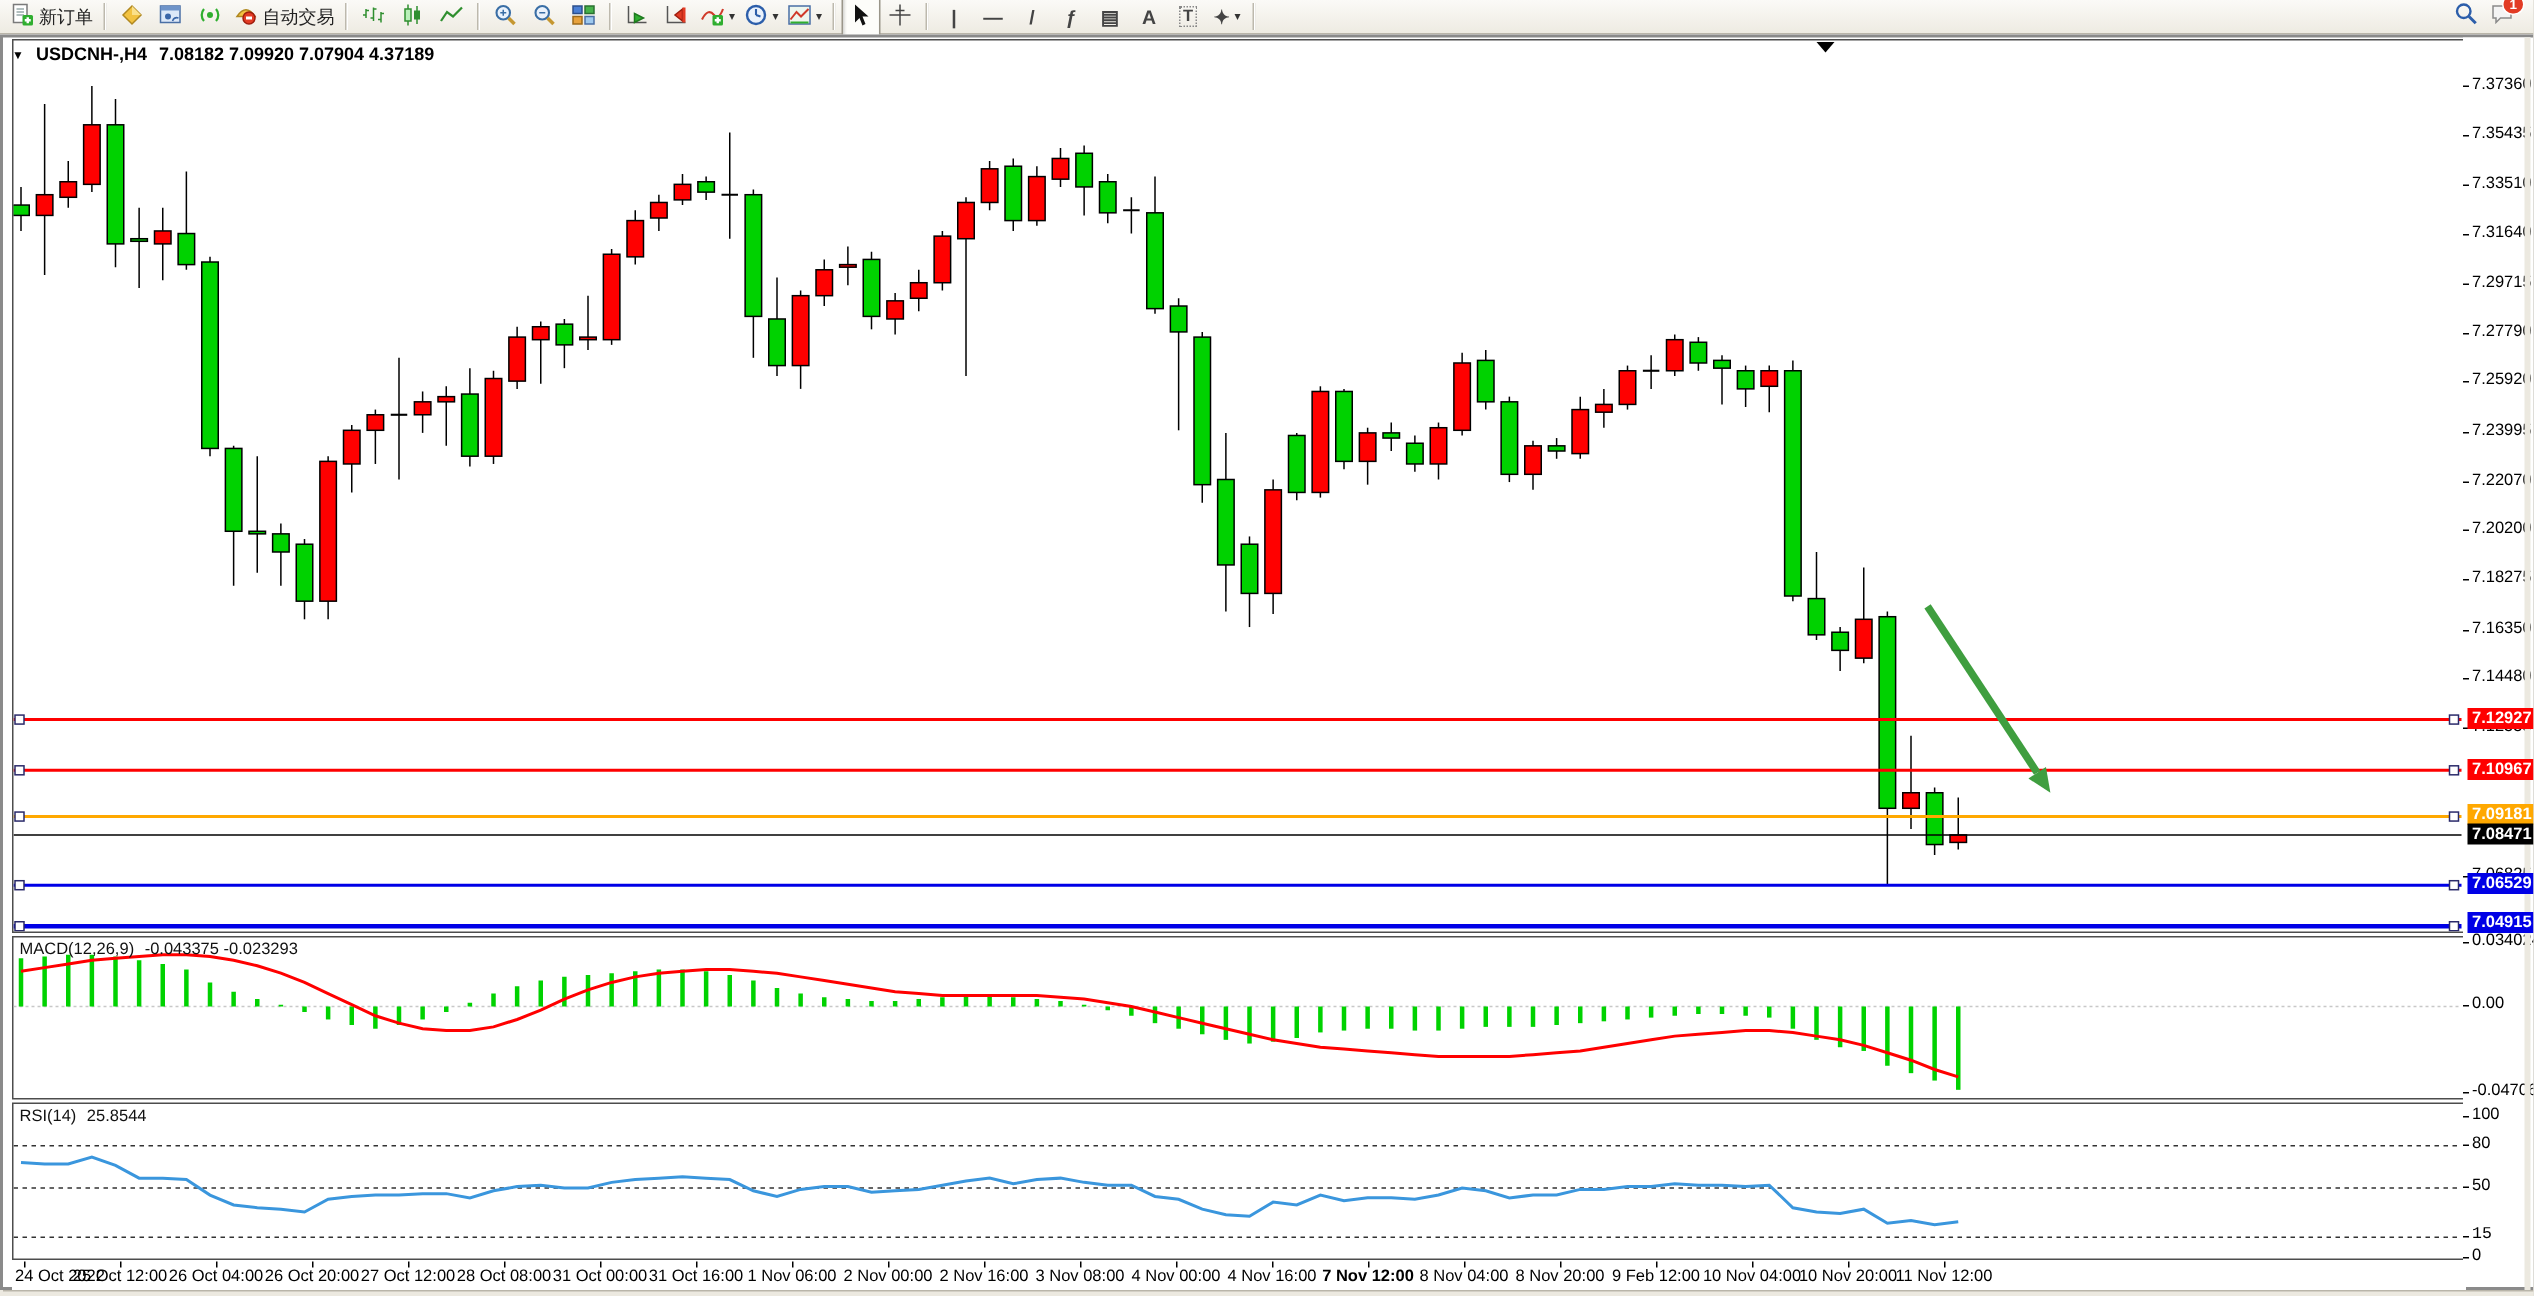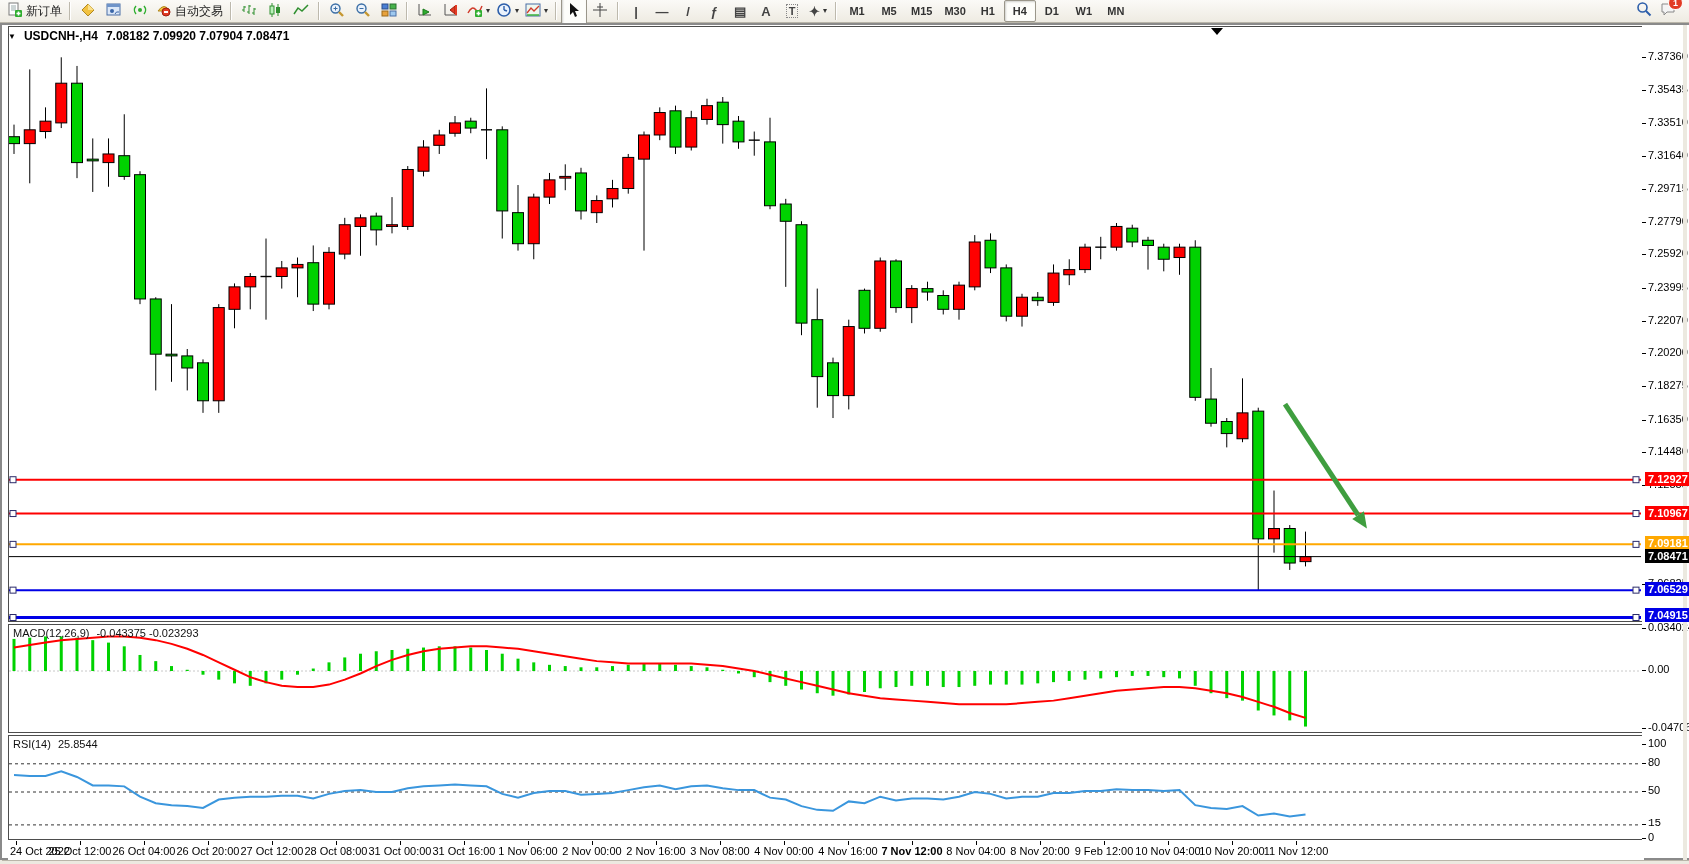--- a/index.html
+++ b/index.html
@@ -245,31 +245,20 @@
         <span class="glyph">A</span>
       </div>
     <div class="tbtn">
         <span class="glyph" style="border:1px dotted #888;padding:0 2px;font-size:11px;">T</span>
       </div>
     <div class="tbtn">
         <span class="glyph">✦</span>
         <span class="caret">▾</span>
       </div>
     <div class="sep"></div>
-    <div id="tf-group" style="display:flex;align-items:center;">
-        <div class="tbtn tf">M1</div>
-        <div class="tbtn tf">M5</div>
-        <div class="tbtn tf">M15</div>
-        <div class="tbtn tf">M30</div>
-        <div class="tbtn tf">H1</div>
-        <div class="tbtn tf pressed">H4</div>
-        <div class="tbtn tf">D1</div>
-        <div class="tbtn tf">W1</div>
-        <div class="tbtn tf">MN</div>
-      </div>
     <div class="tb-right">
       <span>
         <svg width="16" height="16">
             <circle cx="6.5" cy="6.5" r="4.5" fill="none" stroke="#2c5eaa" stroke-width="1.6"></circle>
             <line x1="10" y1="10" x2="14.5" y2="14.5" stroke="#2c5eaa" stroke-width="2"></line>
           </svg>
       </span>
       <span class="bubble-wrap">
         <svg width="17" height="16">
             <path d="M2 3 h12 v8 h-7 l-3 3 v-3 h-2 z" fill="#f4f4f4" stroke="#8a8a8a"></path>
@@ -277,21 +266,21 @@
         <span class="badge">1</span>
       </span>
     </div>
   </div>
 
   <div class="win">
 
     <div class="chart-title">
       <span class="tri">▼</span>
       <span>USDCNH-,H4</span>
-      <span>7.08182 7.09920 7.07904 7.08471</span>
+      <span>7.08182 7.09920 7.07904 4.37189</span>
     </div>
 
     <div class="pane" id="main-pane">
       <svg id="main-svg" width="1634" height="594">
           <line x1="5" y1="97.62359999999956" x2="5" y2="126.96560000000017" stroke="#000" stroke-width="1"></line>
           <rect x="-0.5" y="109.705599999999" width="11" height="6.904000000000778" fill="#00d200" stroke="#000"></rect>
           <line x1="20.75" y1="42.391599999999514" x2="20.75" y2="156.30759999999924" stroke="#000" stroke-width="1"></line>
           <rect x="15.25" y="102.80159999999975" width="11" height="13.808000000000021" fill="#ff0000" stroke="#000"></rect>
           <line x1="36.5" y1="80.36359999999993" x2="36.5" y2="111.43159999999958" stroke="#000" stroke-width="1"></line>
           <rect x="31" y="94.17159999999994" width="11" height="10.355999999998858" fill="#ff0000" stroke="#000"></rect>

